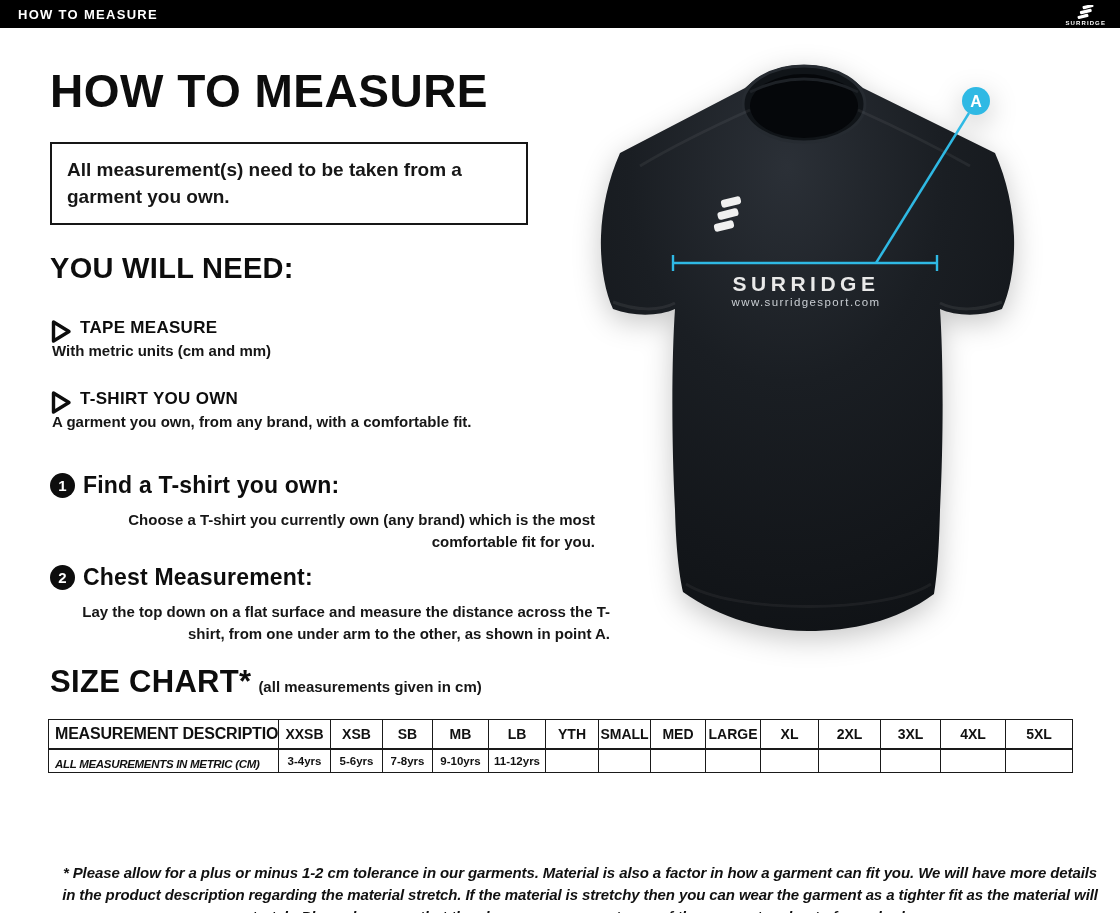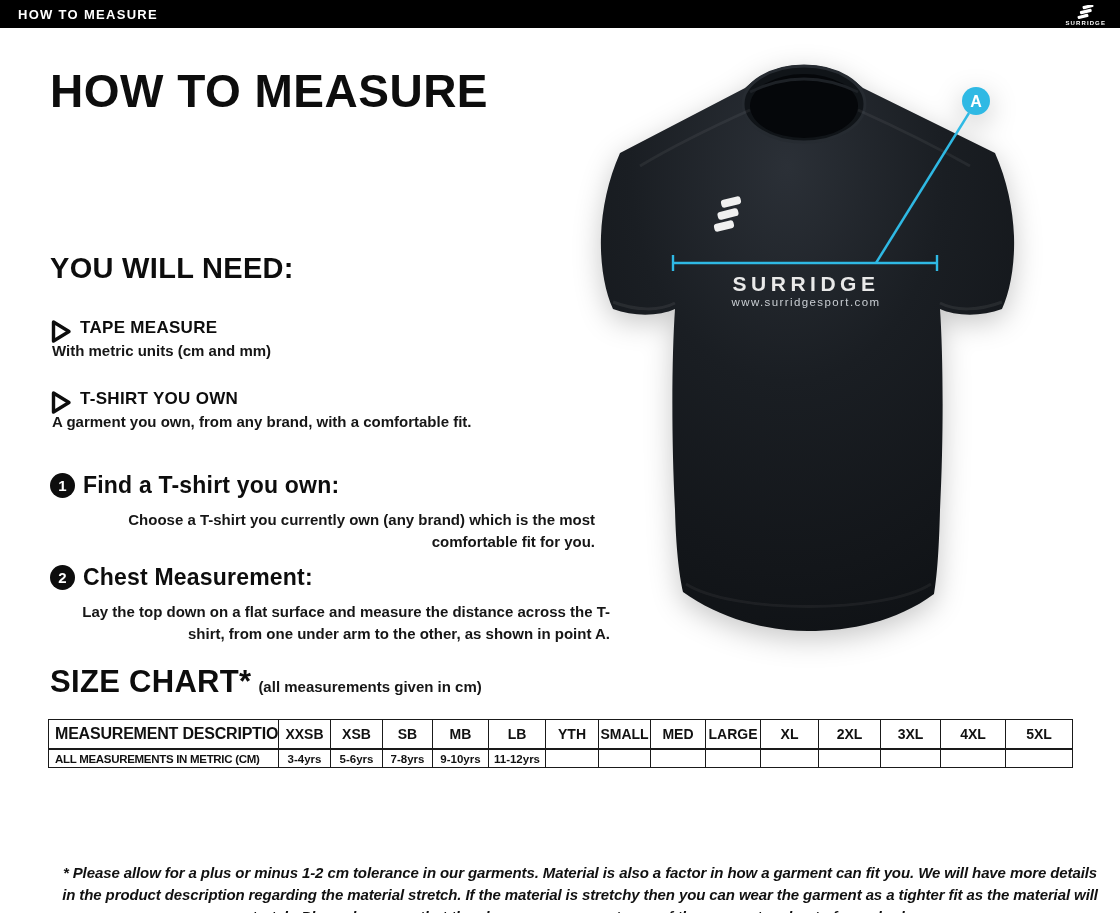--- a/index.html
+++ b/index.html
@@ -60,21 +60,21 @@
   .size-heading .sub { font-size:15px; font-weight:bold; color:#161616; margin-left:7px; }
 
   
   .size-table {
     position:absolute; left:48px; top:719px; width:1024px;
     border-collapse:collapse; table-layout:fixed; background:#fff;
   }
   .size-table th, .size-table td { border:1.5px solid #1a1a1a; overflow:hidden; white-space:nowrap; }
   .size-table thead th { font-size:14px; font-weight:bold; text-align:center; padding:5px 1px; border-bottom-width:2px; }
   .size-table thead th.desc { text-align:left; font-size:16px; letter-spacing:-0.2px; padding-left:6px; }
-  .size-table tbody th { text-align:left; padding:2px 1px 2px 6px; }
+  .size-table tbody th { text-align:left; padding:8px 1px 2px 6px;font-style:italic; }
   .size-table tbody tr.metric-row th { font-size:11.5px; font-weight:bold; letter-spacing:-0.3px; }
   .size-table tbody tr.chest-row th { font-size:12px; font-weight:normal; }
   .size-table tbody td { text-align:center; font-size:12px; padding:2.5px 1px; }
   .size-table tbody tr.metric-row td { font-weight:bold; font-size:11.5px; }
 
   .footnote {
     position:absolute; left:44px; top:850px; width:1048px; margin:12px;
     font-size:15px; font-weight:bold; font-style:italic; line-height:1.45;
     letter-spacing:-0.1px; color:#111;text-align:center;
   }
@@ -97,20 +97,23 @@
           <rect x="5.5" y="0" width="11" height="3.2" rx="1.2" transform="rotate(-14 11 1.6)"></rect>
           <rect x="2.8" y="4.9" width="12" height="3.2" rx="1.2" transform="rotate(-14 8.8 6.5)"></rect>
           <rect x="0.5" y="9.8" width="11" height="3.2" rx="1.2" transform="rotate(-14 6 11.4)"></rect>
         </g>
       </svg>
       <span class="topbar-logo-text">SURRIDGE</span>
     </div>
   </header>
 
   <h1 class="h1">HOW TO MEASURE</h1>
+  <div class="note-box">
+    <p>All measurement(s) need to be taken from a garment you own.</p>
+  </div>
 
   <h2 class="h2-need">YOU WILL NEED:</h2>
 
   <div class="need-item need-1">
     <svg class="tri" width="22" height="25" viewBox="0 0 22 25">
       <path d="M3.5 3 L19 12.5 L3.5 22 Z" fill="#fff" stroke="#0d0d0d" stroke-width="3.4" stroke-linejoin="round"></path>
     </svg>
     <h3>TAPE MEASURE</h3>
     <p>With metric units (cm and mm)</p>
   </div>

